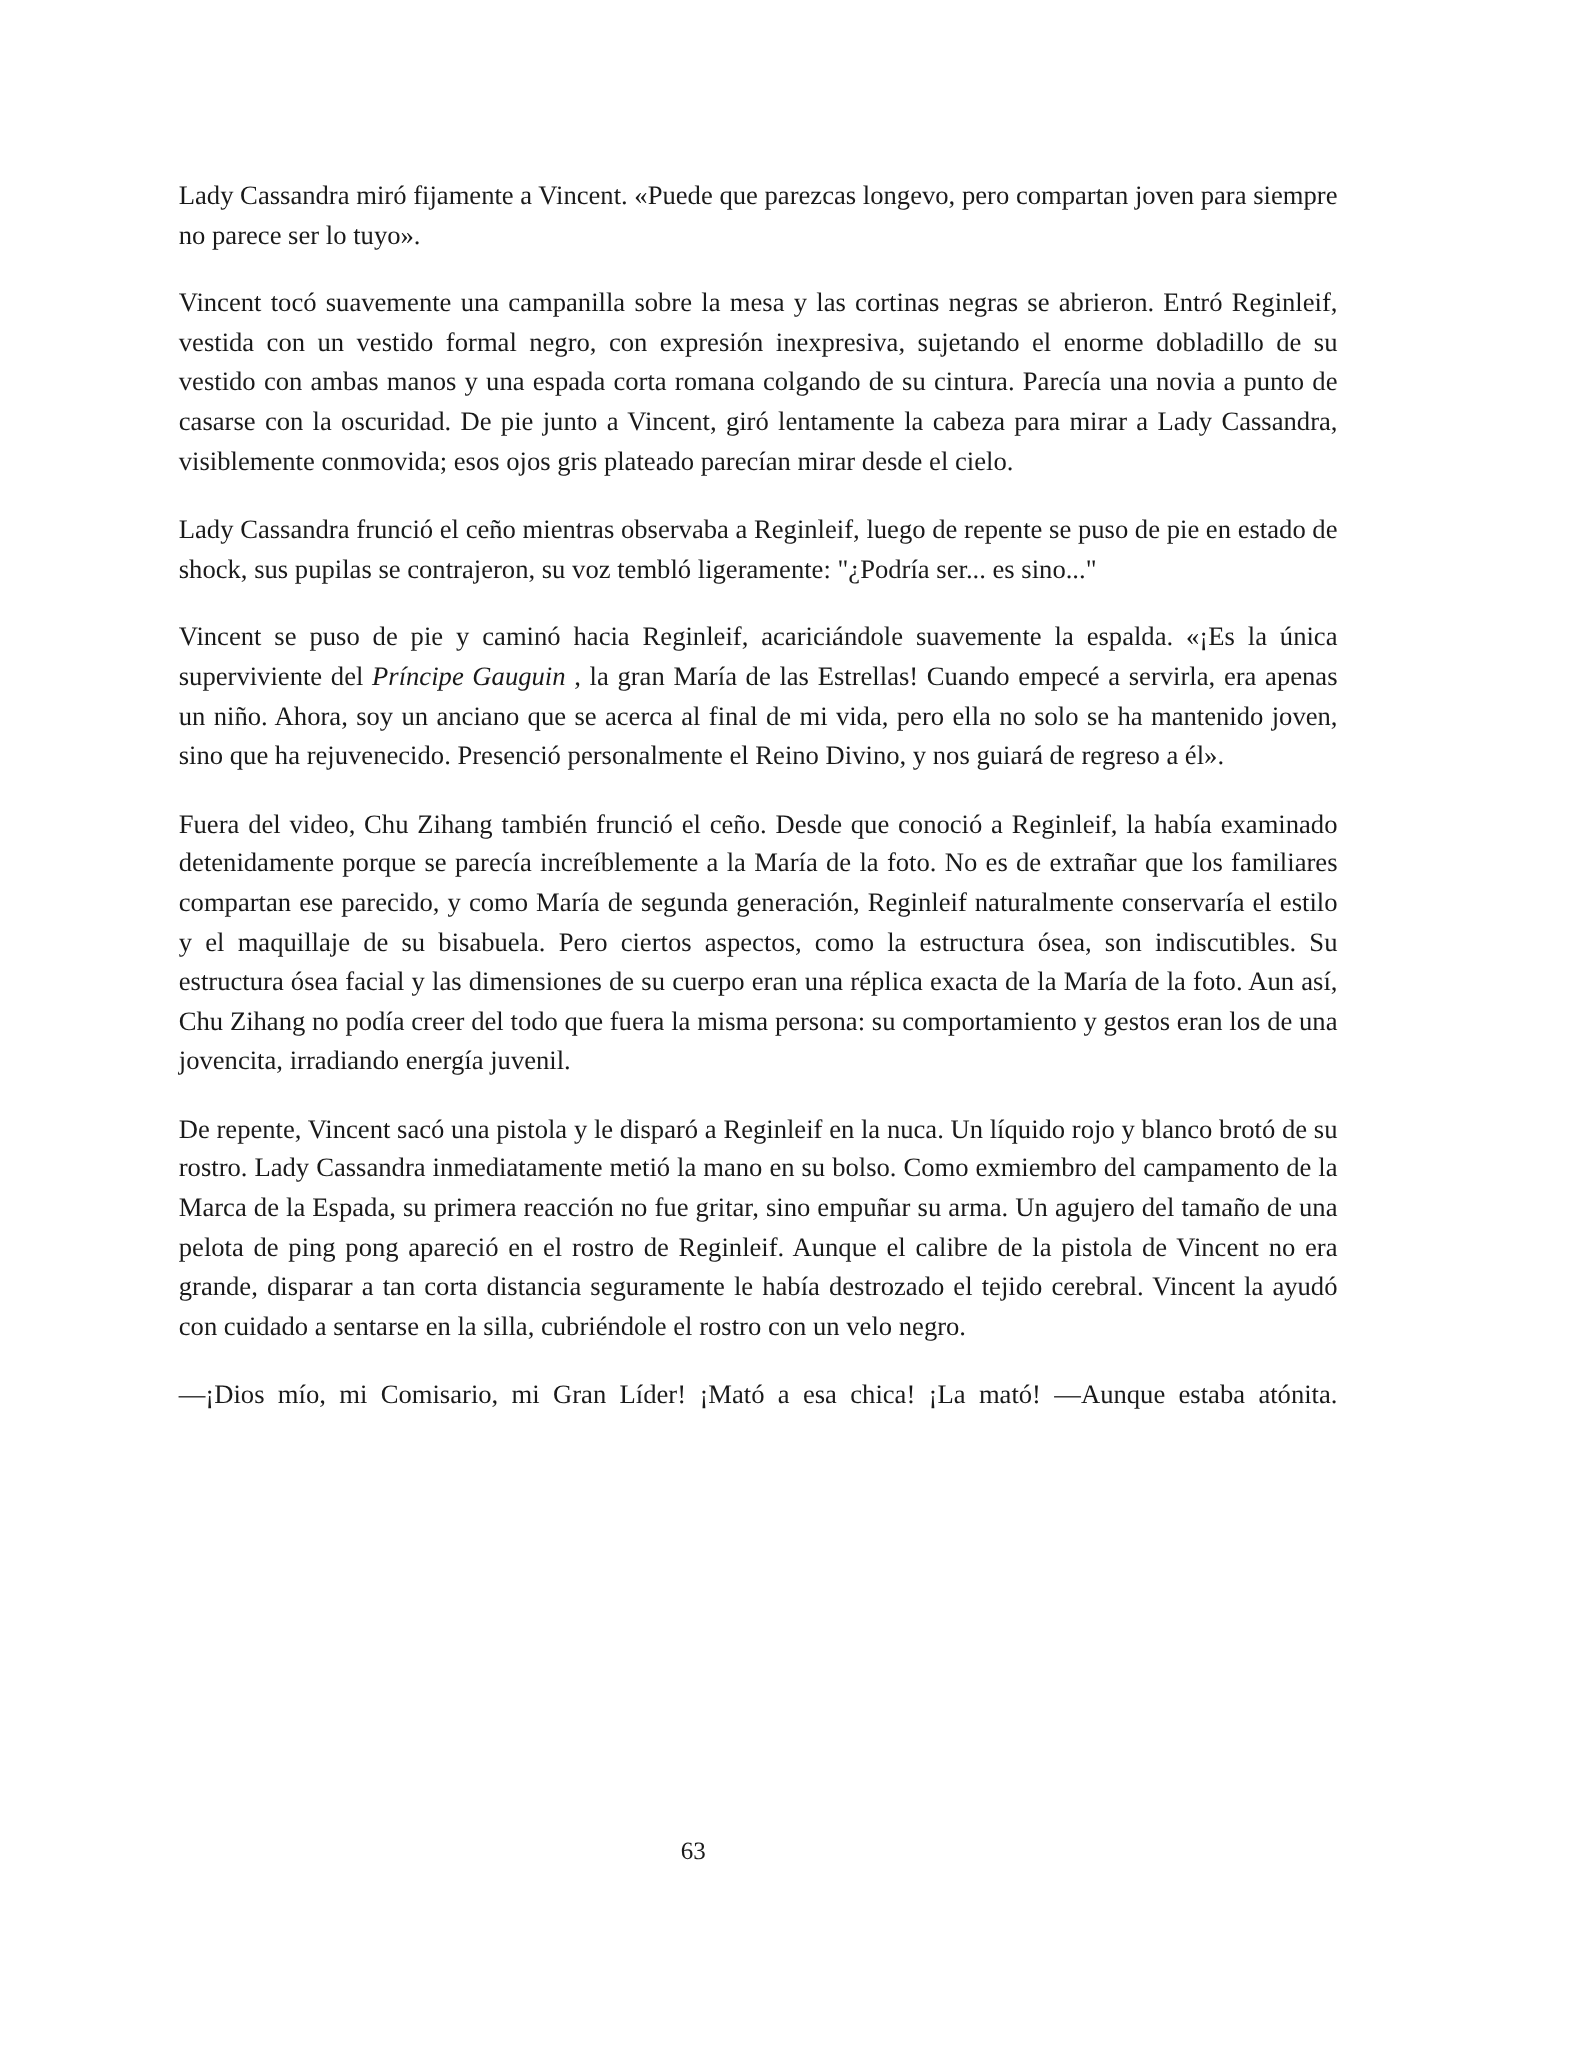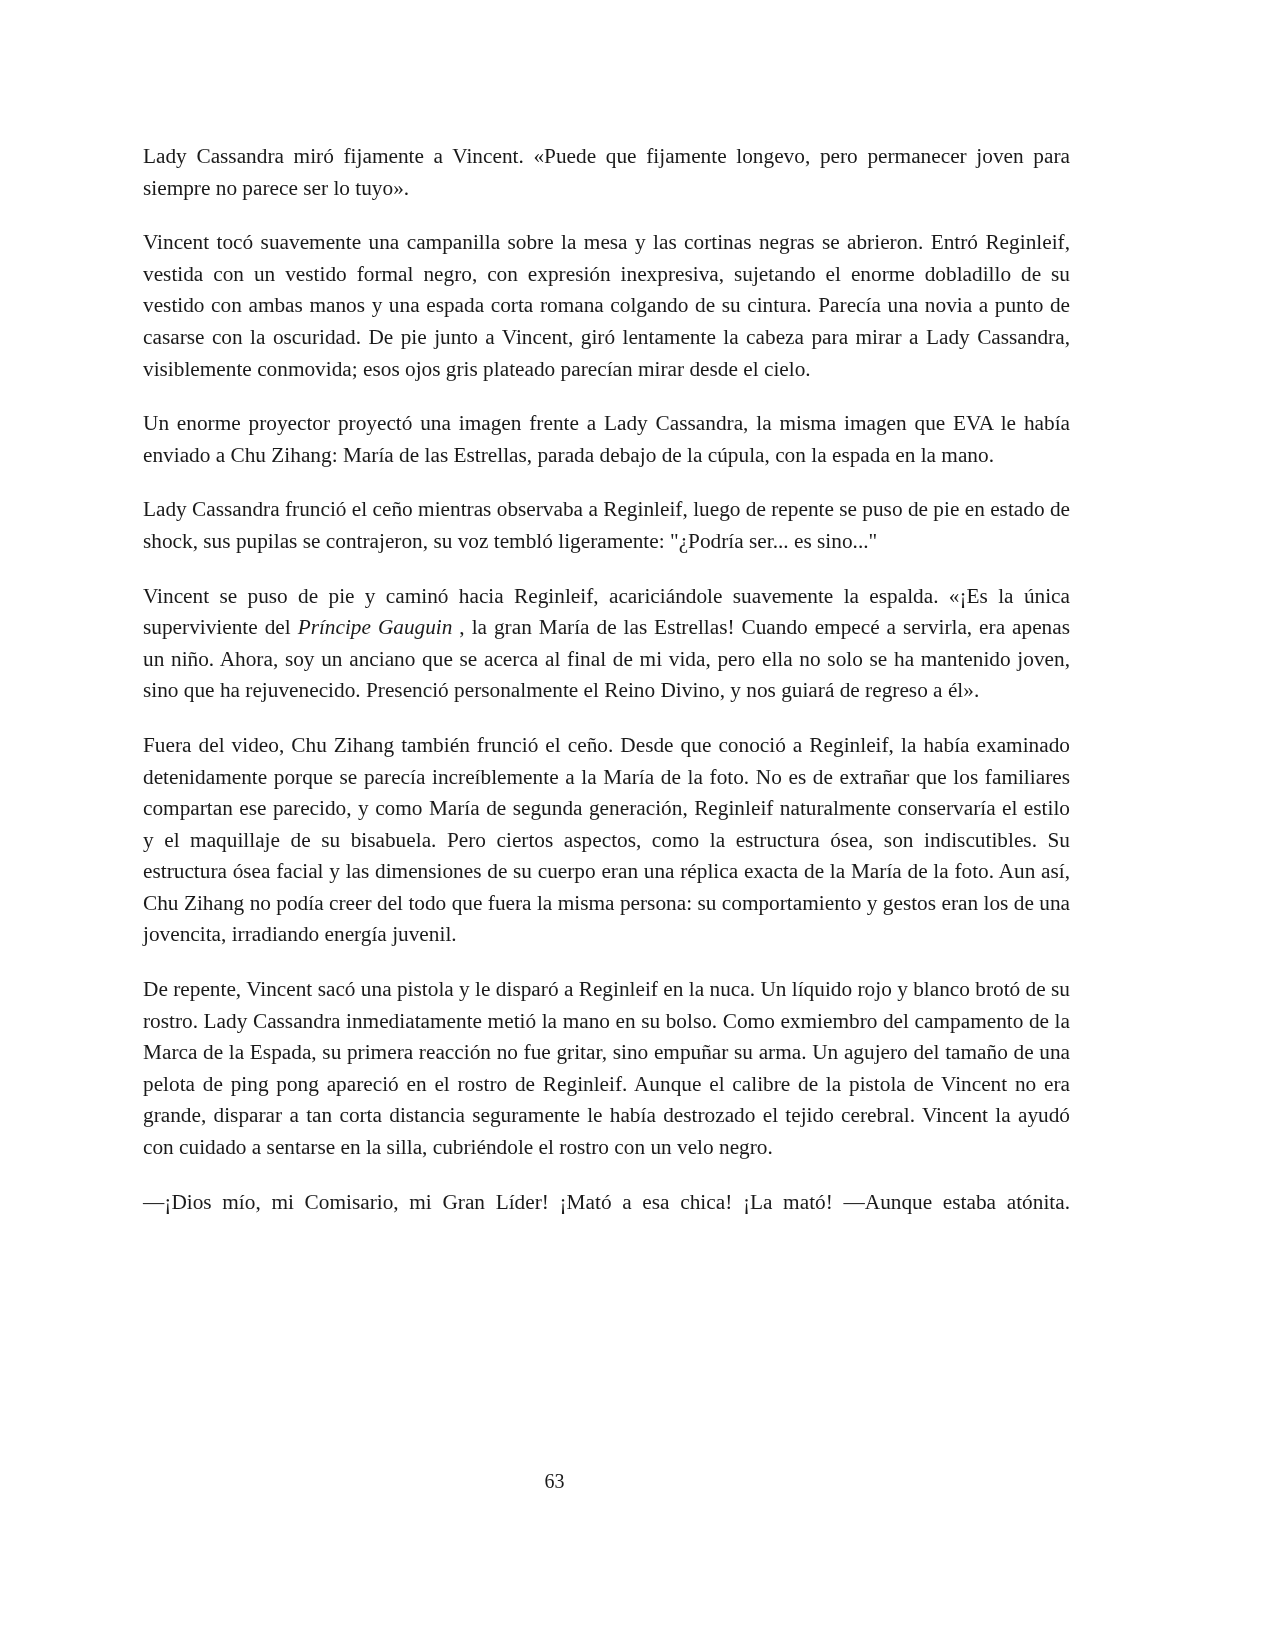--- a/index.html
+++ b/index.html
@@ -10,23 +10,22 @@
   .para { margin: 0 0 23px 0; text-align: justify; }
   .para.last { text-align: justify; text-align-last: justify; }
   .page-number { position: absolute; left: 0; width: 1109px; top: 1470px; text-align: center;
     font-family: "Liberation Serif", serif; font-size: 20px; color: #1a1a1a; }
   em { font-style: italic; }
 </style>
 </head>
 <body>
 
 <div class="page">
-  <p class="para">Lady Cassandra miró fijamente a Vincent. «Puede que fijamente longevo, pero permanecer joven para siempre no parece ser lo tuyo».</p>
+  <p class="para">Lady Cassandra miró fijamente a Vincent. «Puede que parezcas longevo, pero compartan joven para siempre no parece ser lo tuyo».</p>
   <p class="para">Vincent tocó suavemente una campanilla sobre la mesa y las cortinas negras se abrieron. Entró Reginleif, vestida con un vestido formal negro, con expresión inexpresiva, sujetando el enorme dobladillo de su vestido con ambas manos y una espada corta romana colgando de su cintura. Parecía una novia a punto de casarse con la oscuridad. De pie junto a Vincent, giró lentamente la cabeza para mirar a Lady Cassandra, visiblemente conmovida; esos ojos gris plateado parecían mirar desde el cielo.</p>
-  <p class="para">Un enorme proyector proyectó una imagen frente a Lady Cassandra, la misma imagen que EVA le había enviado a Chu Zihang: María de las Estrellas, parada debajo de la cúpula, con la espada en la mano.</p>
   <p class="para">Lady Cassandra frunció el ceño mientras observaba a Reginleif, luego de repente se puso de pie en estado de shock, sus pupilas se contrajeron, su voz tembló ligeramente: "¿Podría ser... es sino..."</p>
   <p class="para"><span>Vincent se puso de pie y caminó hacia Reginleif, acariciándole suavemente la espalda. «¡Es la única superviviente del </span><em>Príncipe Gauguin</em><span> , la gran María de las Estrellas! Cuando empecé a servirla, era apenas un niño. Ahora, soy un anciano que se acerca al final de mi vida, pero ella no solo se ha mantenido joven, sino que ha rejuvenecido. Presenció personalmente el Reino Divino, y nos guiará de regreso a él».</span></p>
   <p class="para">Fuera del video, Chu Zihang también frunció el ceño. Desde que conoció a Reginleif, la había examinado detenidamente porque se parecía increíblemente a la María de la foto. No es de extrañar que los familiares compartan ese parecido, y como María de segunda generación, Reginleif naturalmente conservaría el estilo y el maquillaje de su bisabuela. Pero ciertos aspectos, como la estructura ósea, son indiscutibles. Su estructura ósea facial y las dimensiones de su cuerpo eran una réplica exacta de la María de la foto. Aun así, Chu Zihang no podía creer del todo que fuera la misma persona: su comportamiento y gestos eran los de una jovencita, irradiando energía juvenil.</p>
   <p class="para">De repente, Vincent sacó una pistola y le disparó a Reginleif en la nuca. Un líquido rojo y blanco brotó de su rostro. Lady Cassandra inmediatamente metió la mano en su bolso. Como exmiembro del campamento de la Marca de la Espada, su primera reacción no fue gritar, sino empuñar su arma. Un agujero del tamaño de una pelota de ping pong apareció en el rostro de Reginleif. Aunque el calibre de la pistola de Vincent no era grande, disparar a tan corta distancia seguramente le había destrozado el tejido cerebral. Vincent la ayudó con cuidado a sentarse en la silla, cubriéndole el rostro con un velo negro.</p>
   <p class="para last">—¡Dios mío, mi Comisario, mi Gran Líder! ¡Mató a esa chica! ¡La mató! —Aunque estaba atónita.</p>
 </div>
 
 <div class="page-number">63</div>
 
 </body></html>

